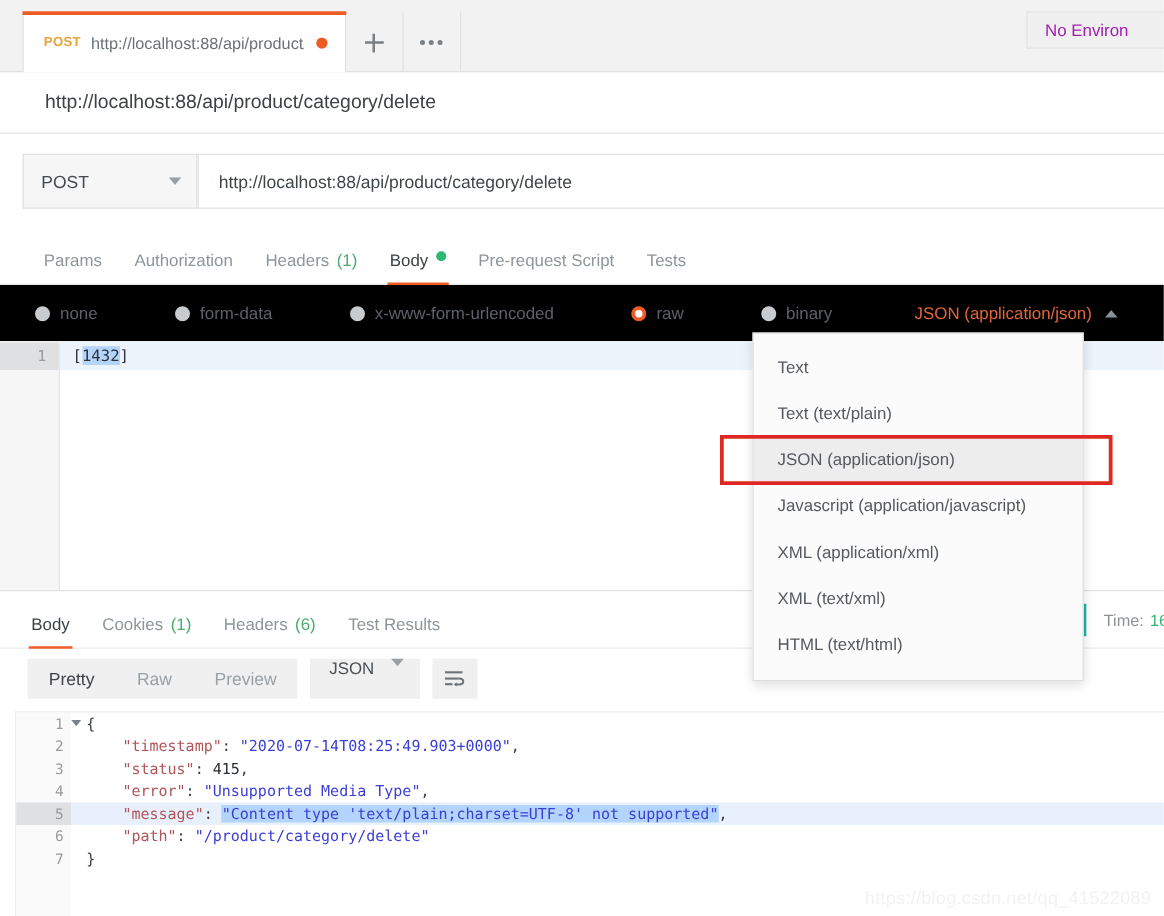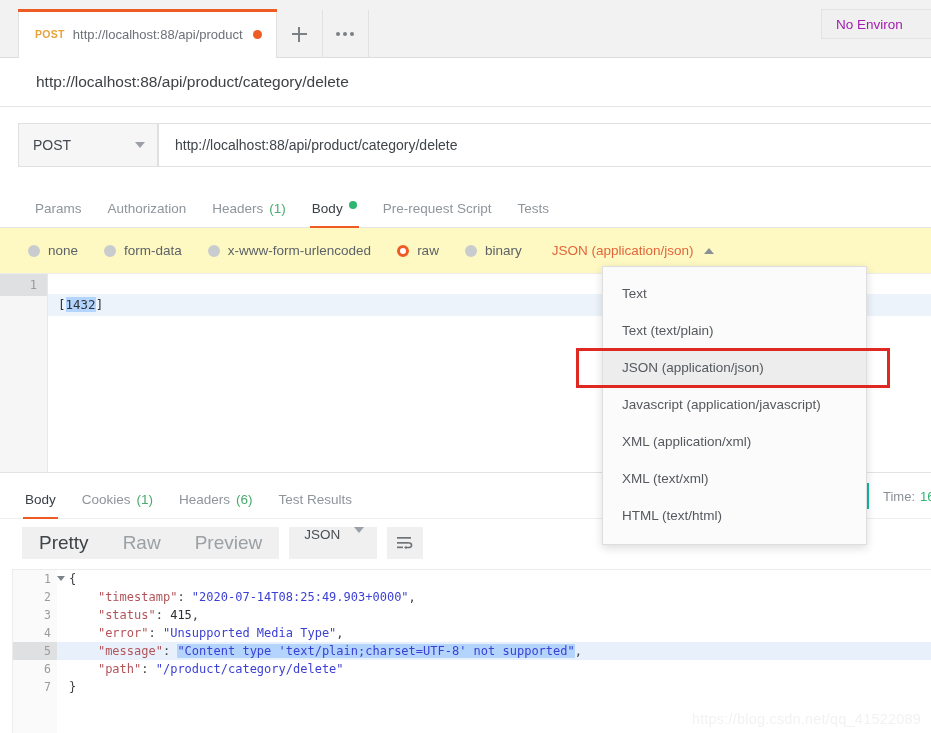--- a/index.html
+++ b/index.html
@@ -222,21 +222,22 @@
 
   
   .bodytype-row {
     position: absolute;
     left: 0; top: 228px;
     width: 931px; height: 45px;
     display: flex;
     align-items: center;
     padding-left: 28px;
     box-sizing: border-box;
-    background: #fef9c3;
+    background: #000000;
+    gap: 36px;
   }
   .radio-item {
     display: flex;
     align-items: center;
     gap: 8px;
     margin-right: 26px;
     color: #5d6268;
     font-size: 13.5px;
   }
   .radio-dot {
@@ -280,21 +281,21 @@
     line-height: 22px;
     text-align: right;
     padding-right: 10px;
     color: #9b9b9b;
     font-family: "DejaVu Sans Mono", monospace;
     font-size: 12px;
   }
   .gutter .ln.hl { background: #dfe0e2; }
   .code-area {
     position: absolute;
-    left: 48px; right: 0; top: 0; bottom: 0; margin-top: 20px;
+    left: 48px; right: 0; top: 0; bottom: 0;
   }
   .code-line {
     height: 22px;
     line-height: 22px;
     padding-left: 10px;
     font-family: "DejaVu Sans Mono", monospace;
     font-size: 12.5px;
     color: #2f3337;
     white-space: pre;
   }
@@ -384,21 +385,21 @@
     display: flex;
     background: #f0f0f0;
     height: 32px;
     align-items: stretch;
   }
   .seg > div {
     display: flex;
     align-items: center;
     padding: 0 17px;
     color: #9ba0a5;
-    font-size: 19px;
+    font-size: 14px;
   }
   .seg > div.on { color: #3f4348; }
   .fmt-select {
     display: flex;
     gap: 14px;
     background: #f0f0f0;
     height: 32px;
     padding: 0 13px 0 15px;
     color: #4a4f54;
     font-size: 13.5px;

